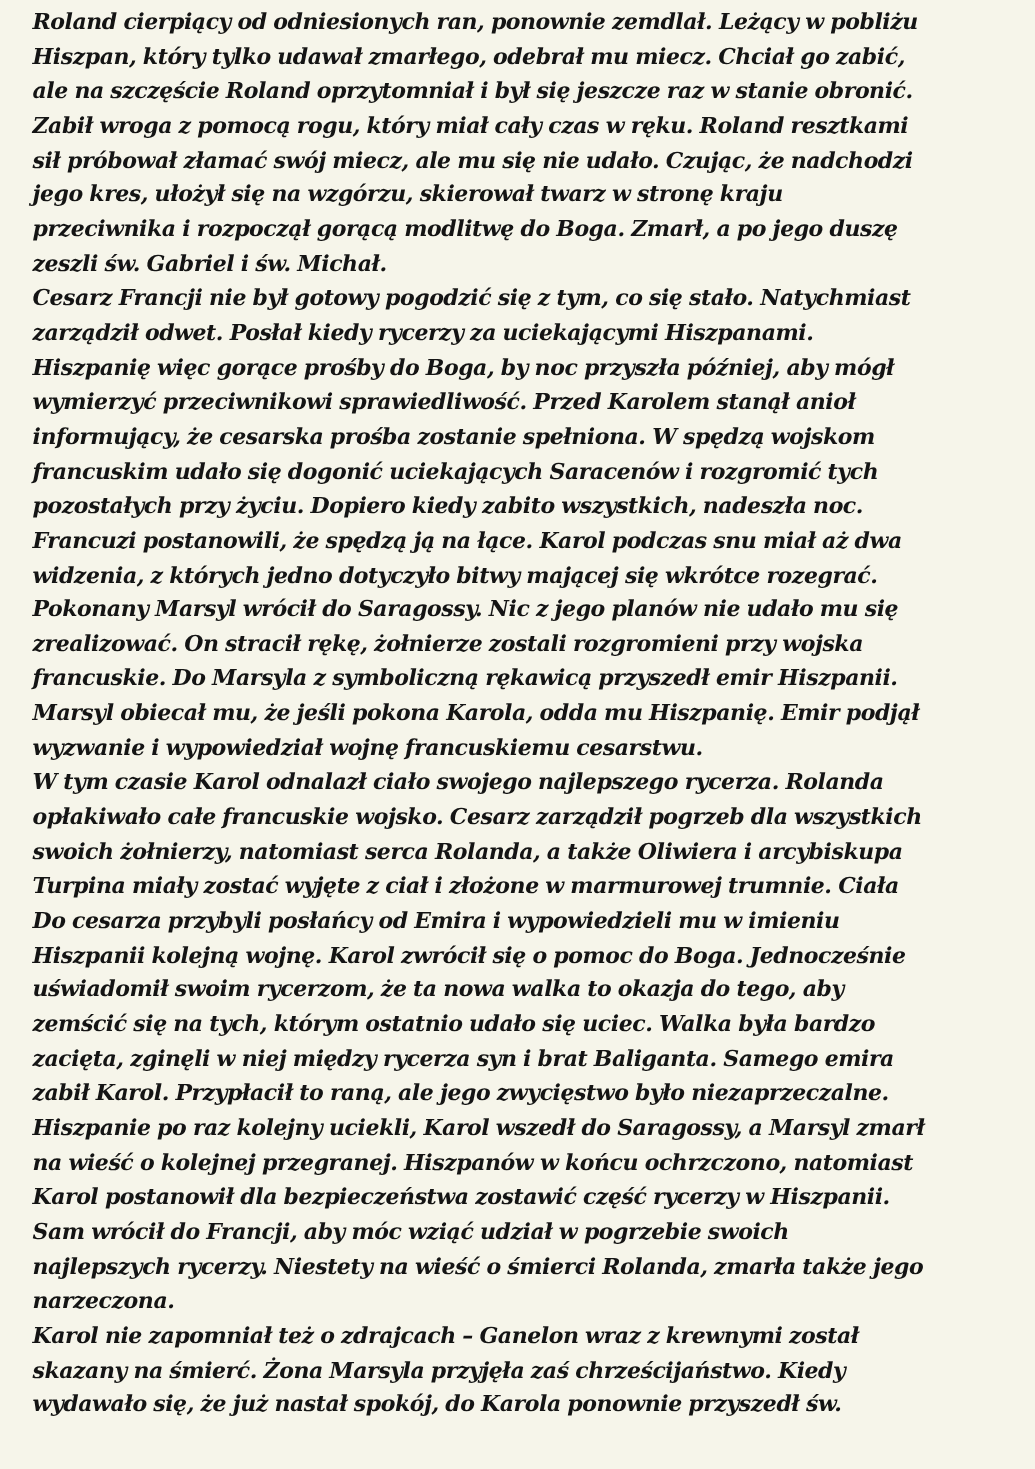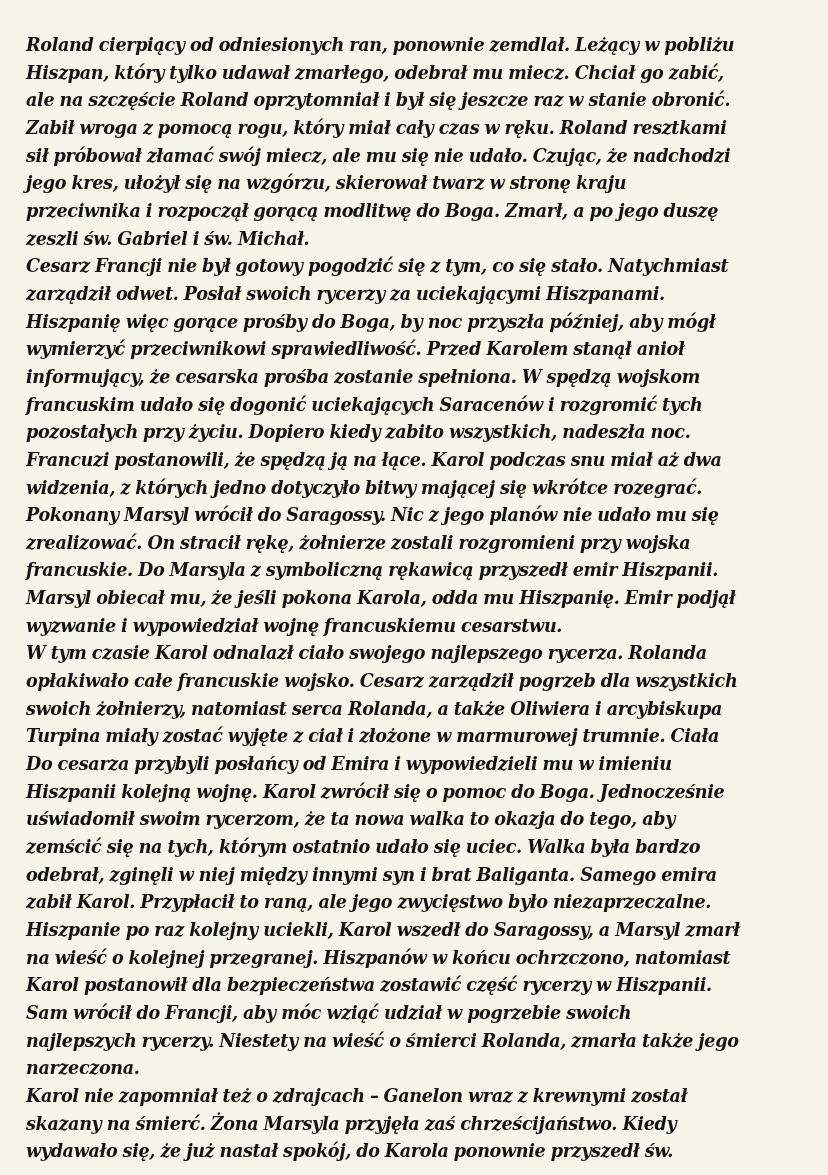--- a/index.html
+++ b/index.html
@@ -6,21 +6,21 @@
     body {
       width: 828px;
       height: 1175px;
       background: #f6f5ea;
       overflow: hidden;
     }
     .page {
       box-sizing: border-box;
       width: 828px;
       height: 1175px;
-      padding: 31px 12px 0 26px;
+      padding: 4px 12px 0 26px;
     }
     .para {
       margin: 0;
       font-family: "DejaVu Serif", "Liberation Serif", serif;
       font-style: italic;
       font-weight: bold;
       font-size: 17.6px;
       line-height: 27.65px;
       color: #141414;
       letter-spacing: -0.35px;
@@ -40,21 +40,21 @@
     <span class="line">ale na szczęście Roland oprzytomniał i był się jeszcze raz w stanie obronić.</span>
     <span class="line">Zabił wroga z pomocą rogu, który miał cały czas w ręku. Roland resztkami</span>
     <span class="line">sił próbował złamać swój miecz, ale mu się nie udało. Czując, że nadchodzi</span>
     <span class="line">jego kres, ułożył się na wzgórzu, skierował twarz w stronę kraju</span>
     <span class="line">przeciwnika i rozpoczął gorącą modlitwę do Boga. Zmarł, a po jego duszę</span>
     <span class="line">zeszli św. Gabriel i św. Michał.</span>
   </p>
 
   <p class="para">
     <span class="line">Cesarz Francji nie był gotowy pogodzić się z tym, co się stało. Natychmiast</span>
-    <span class="line">zarządził odwet. Posłał swoich rycerzy za uciekającymi Hiszpanami.</span>
+    <span class="line">zarządził odwet. Posłał kiedy rycerzy za uciekającymi Hiszpanami.</span>
     <span class="line">Hiszpanię więc gorące prośby do Boga, by noc przyszła później, aby mógł</span>
     <span class="line">wymierzyć przeciwnikowi sprawiedliwość. Przed Karolem stanął anioł</span>
     <span class="line">informujący, że cesarska prośba zostanie spełniona. W spędzą wojskom</span>
     <span class="line">francuskim udało się dogonić uciekających Saracenów i rozgromić tych</span>
     <span class="line">pozostałych przy życiu. Dopiero kiedy zabito wszystkich, nadeszła noc.</span>
     <span class="line">Francuzi postanowili, że spędzą ją na łące. Karol podczas snu miał aż dwa</span>
     <span class="line">widzenia, z których jedno dotyczyło bitwy mającej się wkrótce rozegrać.</span>
   </p>
 
   <p class="para">
@@ -70,21 +70,21 @@
     <span class="line">opłakiwało całe francuskie wojsko. Cesarz zarządził pogrzeb dla wszystkich</span>
     <span class="line">swoich żołnierzy, natomiast serca Rolanda, a także Oliwiera i arcybiskupa</span>
     <span class="line">Turpina miały zostać wyjęte z ciał i złożone w marmurowej trumnie. Ciała</span>
   </p>
 
   <p class="para">
     <span class="line">Do cesarza przybyli posłańcy od Emira i wypowiedzieli mu w imieniu</span>
     <span class="line">Hiszpanii kolejną wojnę. Karol zwrócił się o pomoc do Boga. Jednocześnie</span>
     <span class="line">uświadomił swoim rycerzom, że ta nowa walka to okazja do tego, aby</span>
     <span class="line">zemścić się na tych, którym ostatnio udało się uciec. Walka była bardzo</span>
-    <span class="line">odebrał, zginęli w niej między innymi syn i brat Baliganta. Samego emira</span>
+    <span class="line">zacięta, zginęli w niej między rycerza syn i brat Baliganta. Samego emira</span>
     <span class="line">zabił Karol. Przypłacił to raną, ale jego zwycięstwo było niezaprzeczalne.</span>
     <span class="line">Hiszpanie po raz kolejny uciekli, Karol wszedł do Saragossy, a Marsyl zmarł</span>
     <span class="line">na wieść o kolejnej przegranej. Hiszpanów w końcu ochrzczono, natomiast</span>
     <span class="line">Karol postanowił dla bezpieczeństwa zostawić część rycerzy w Hiszpanii.</span>
     <span class="line">Sam wrócił do Francji, aby móc wziąć udział w pogrzebie swoich</span>
     <span class="line">najlepszych rycerzy. Niestety na wieść o śmierci Rolanda, zmarła także jego</span>
     <span class="line">narzeczona.</span>
   </p>
 
   <p class="para">

